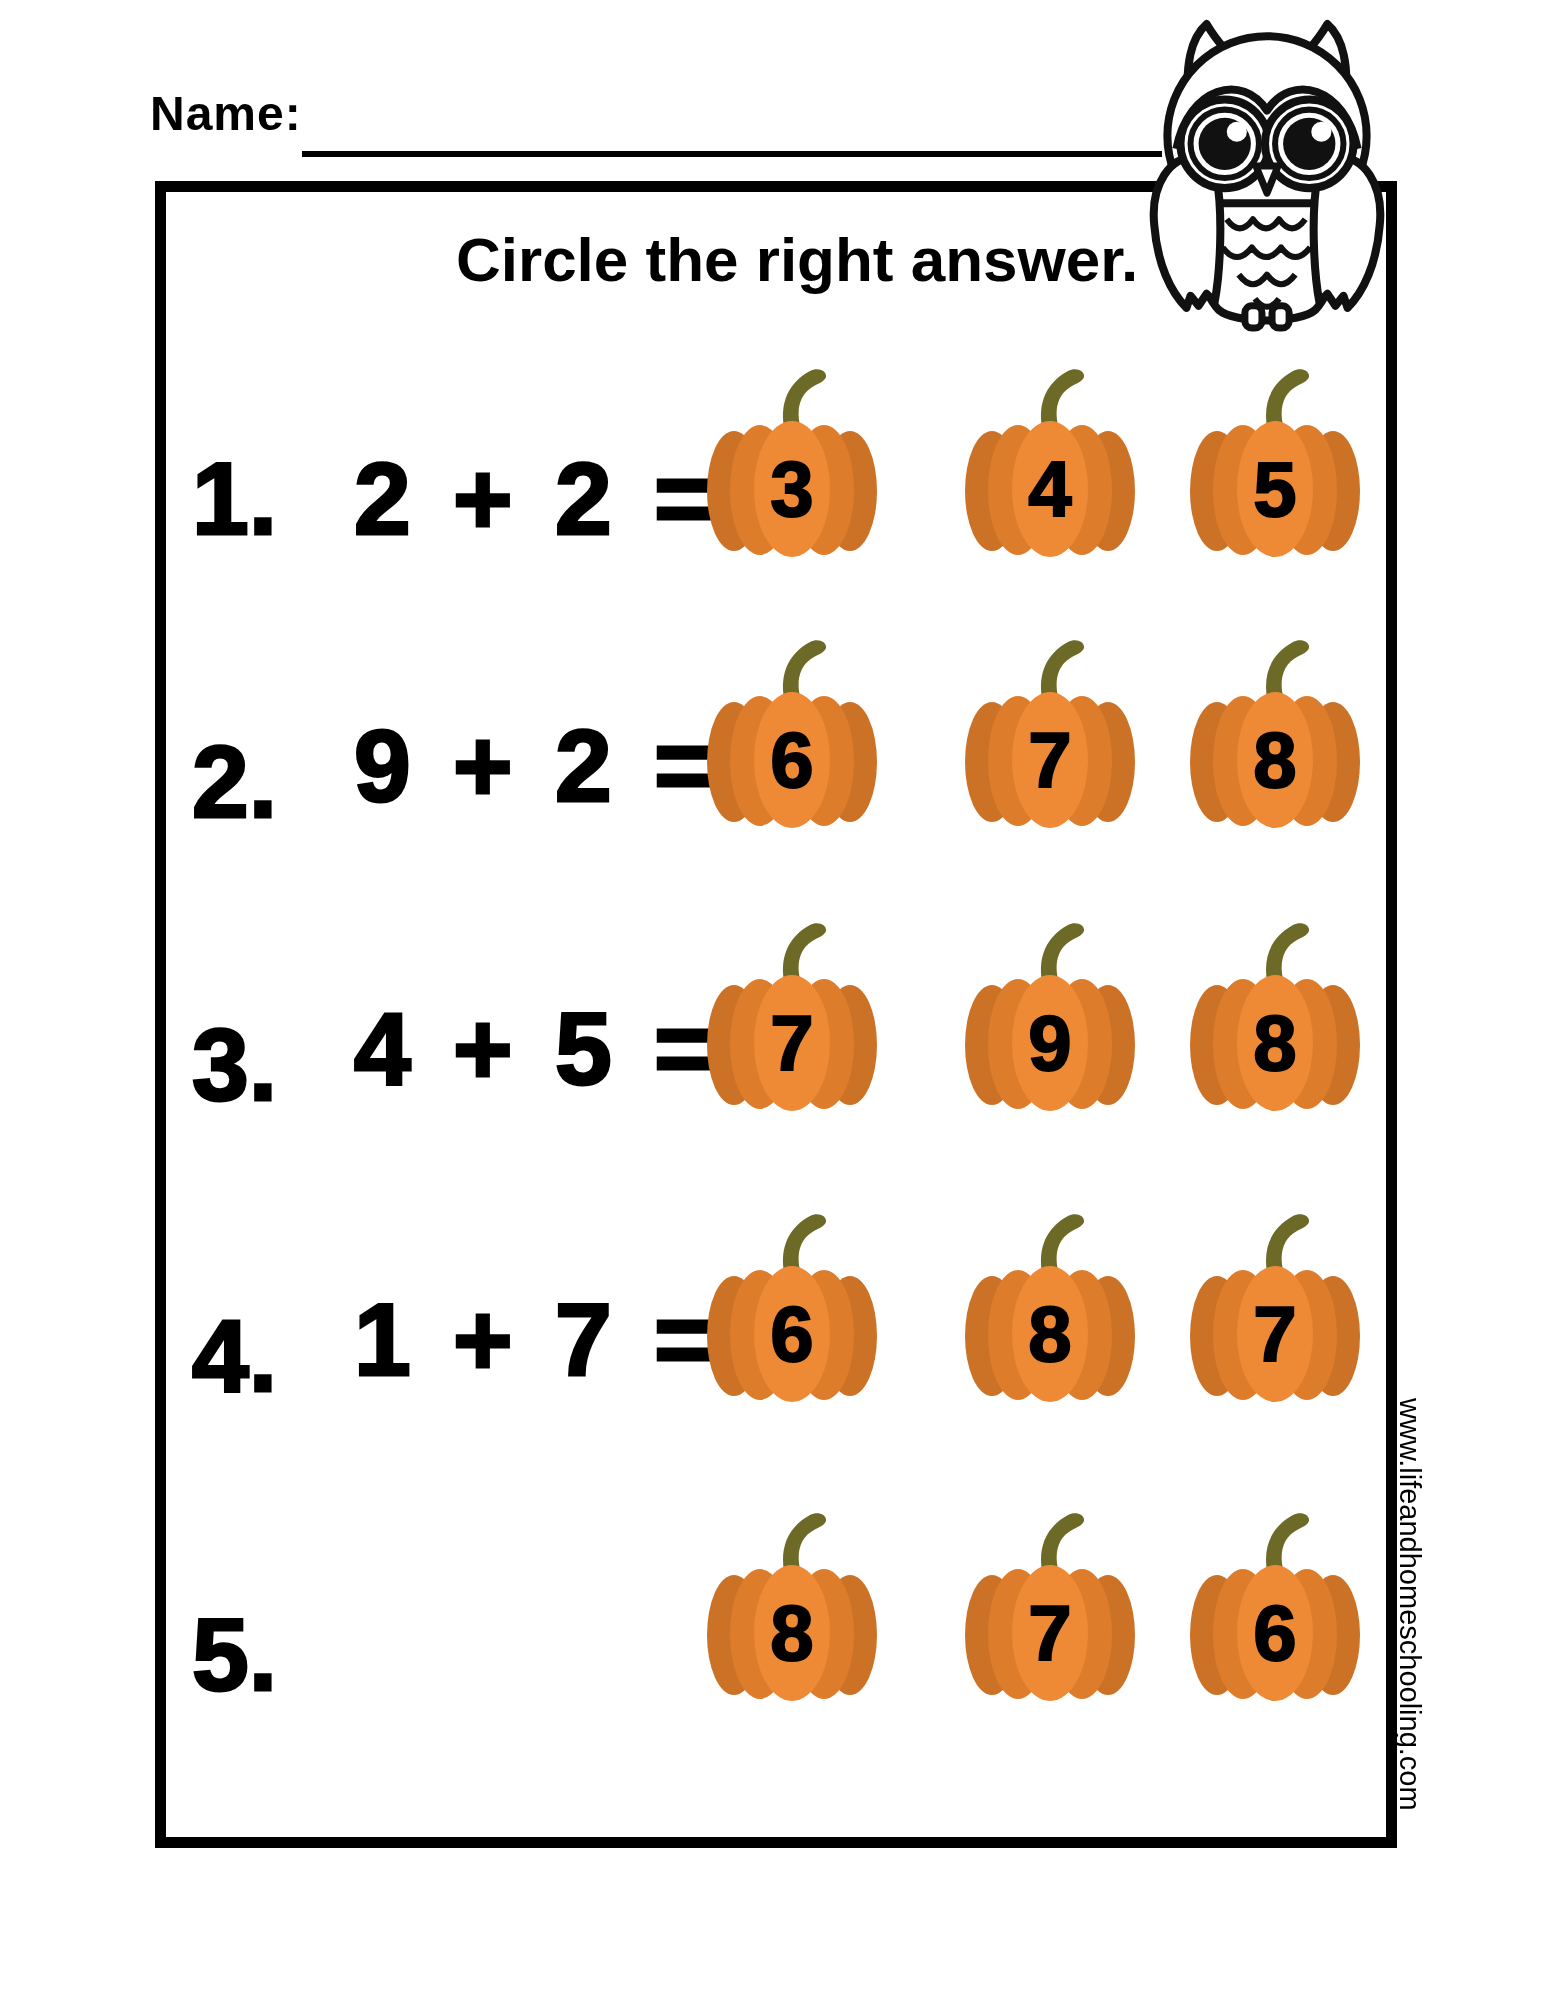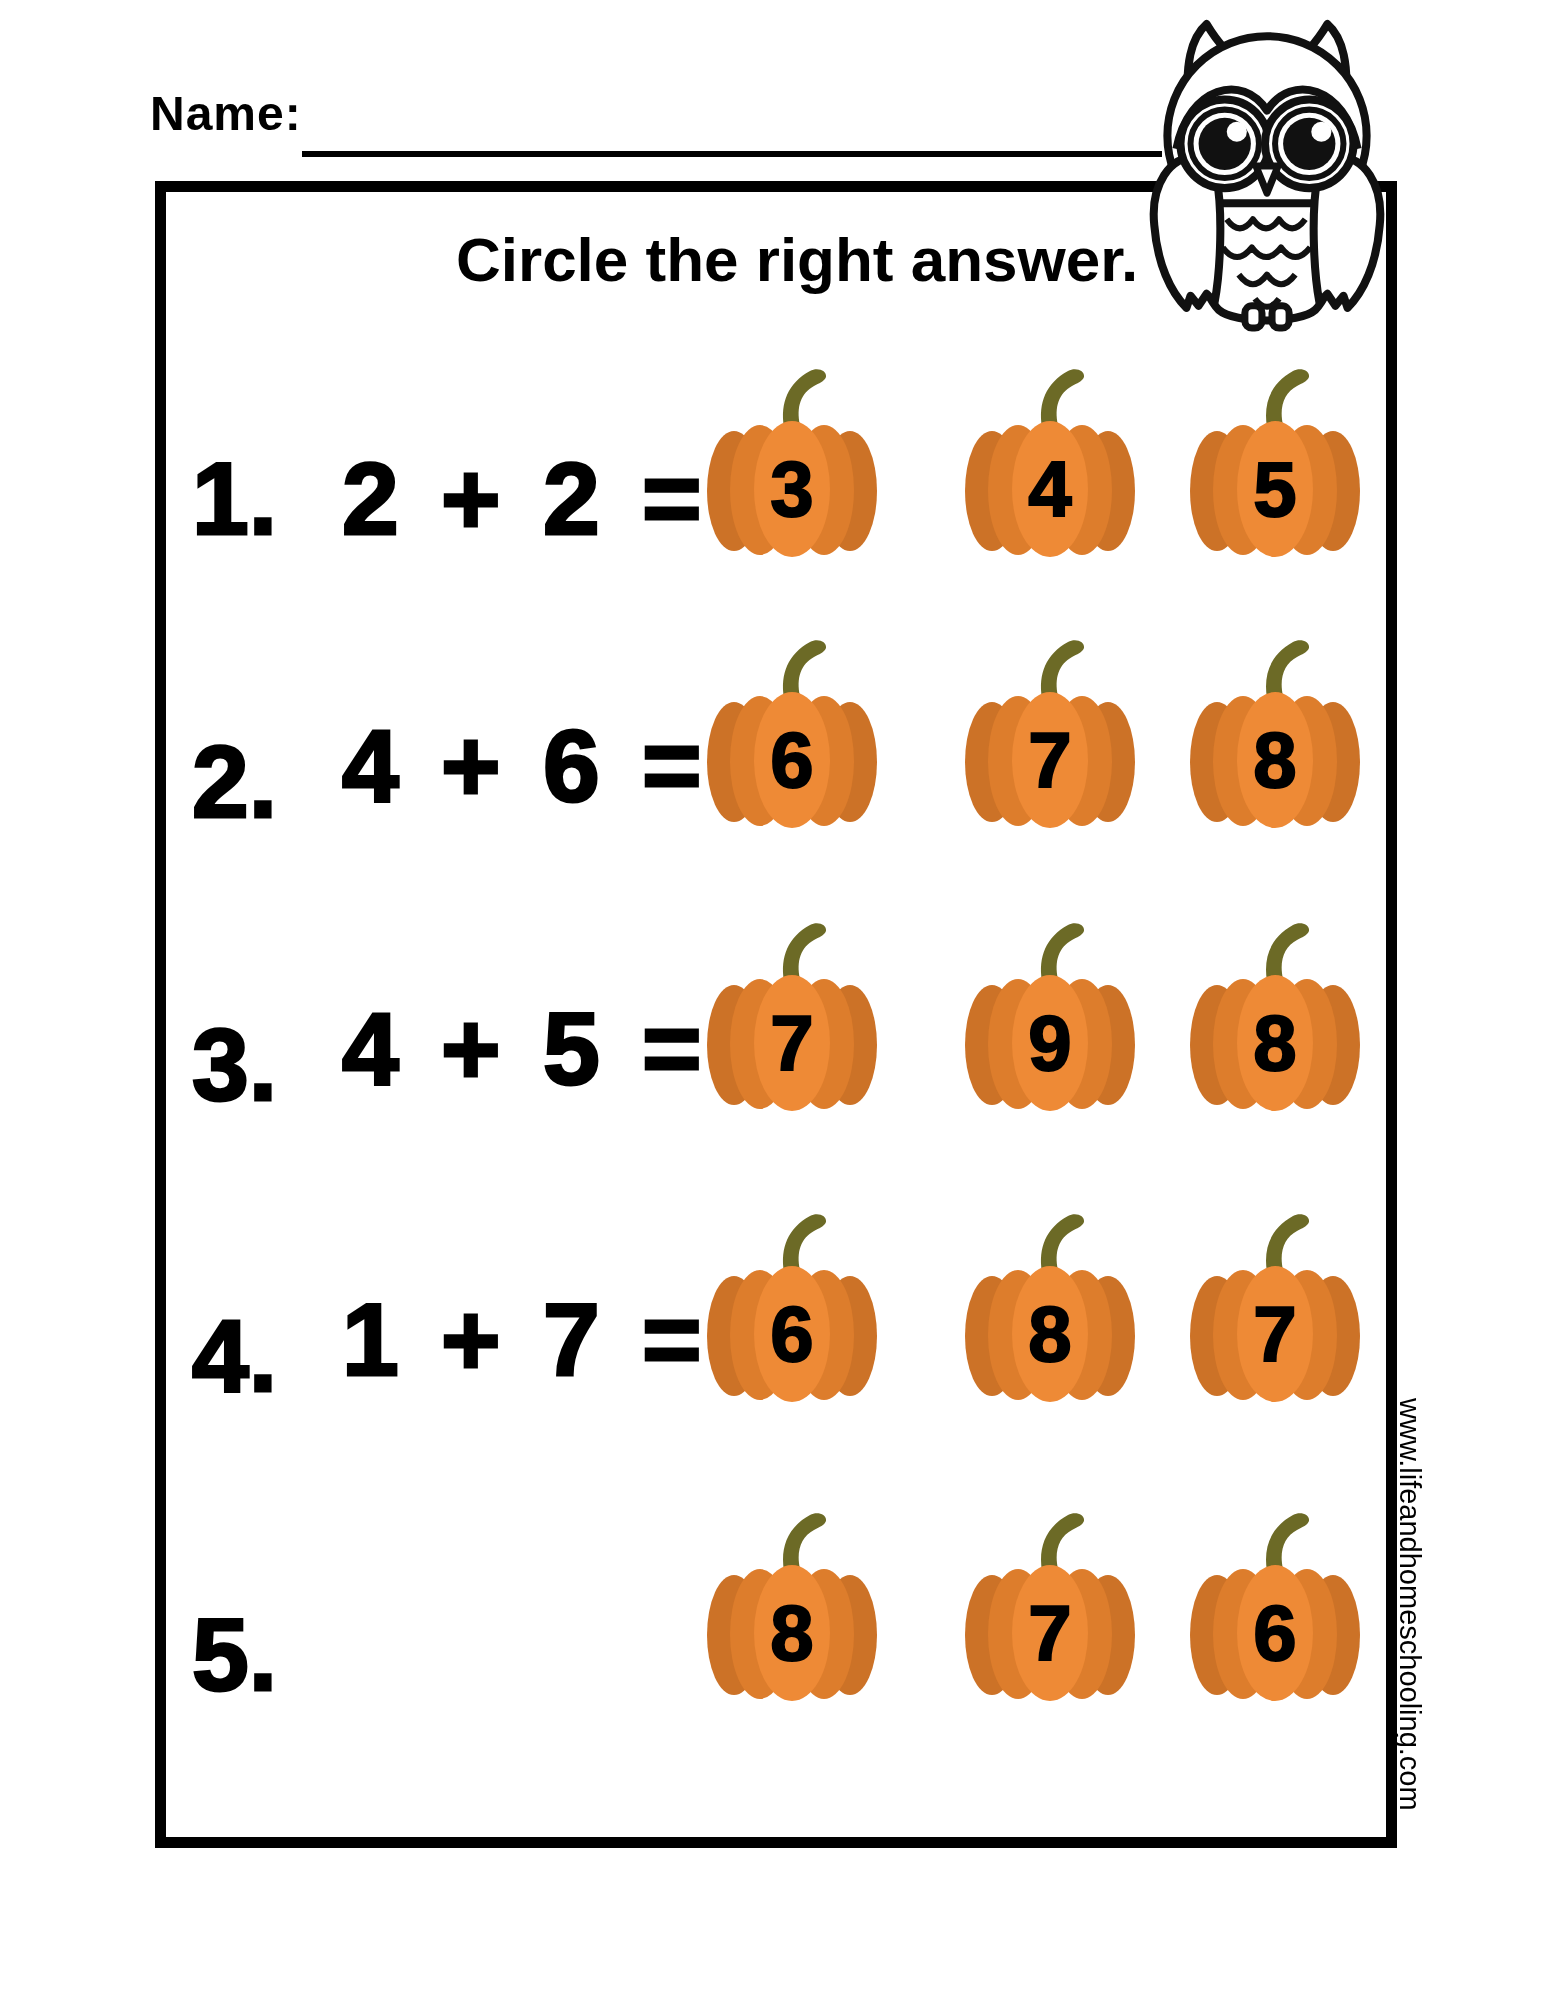--- a/index.html
+++ b/index.html
@@ -33,21 +33,21 @@
     position:absolute;left:192px;width:520px;height:124px;
     display:flex;align-items:center;z-index:2;
   }
   .pnum{
     width:150px;font-size:102px;font-weight:bold;
     -webkit-text-stroke:3px;flex:0 0 auto;
   }
   .pnum.low{transform:translateY(16px);}
   .eq{
     font-size:102px;font-weight:bold;-webkit-text-stroke:3px;
-    letter-spacing:3px;word-spacing:8px;white-space:nowrap;
+    letter-spacing:3px;word-spacing:8px;white-space:nowrap;margin-left:12px;
   }
   
   .prow{position:absolute;left:0;top:0;width:1545px;height:196px;z-index:2;}
   .pumpkin{position:absolute;top:0;width:180px;height:196px;}
   .pumpkin svg.pk{position:absolute;left:0;top:0;width:180px;height:196px;}
   .choice{
     position:absolute;left:0;top:86px;width:180px;height:80px;line-height:80px;
     text-align:center;font-size:78px;font-weight:bold;-webkit-text-stroke:2px;
   }
   .defs{position:absolute;width:0;height:0;overflow:hidden;}
@@ -132,21 +132,21 @@
     <div class="pumpkin" style="left:1185px">
       <svg class="pk" viewBox="0 0 180 196">
           <use href="#pumpkin-shape"></use>
         </svg>
       <span class="choice">5</span>
     </div>
   </div>
 
   <div class="eqline" style="top:704px">
     <span class="pnum low">2.</span>
-    <span class="eq">4 + 6 =</span>
+    <span class="eq">9 + 2 =</span>
   </div>
   <div class="prow" style="top:634px">
     <div class="pumpkin" style="left:702px">
       <svg class="pk" viewBox="0 0 180 196">
           <use href="#pumpkin-shape"></use>
         </svg>
       <span class="choice">6</span>
     </div>
     <div class="pumpkin" style="left:960px">
       <svg class="pk" viewBox="0 0 180 196">

